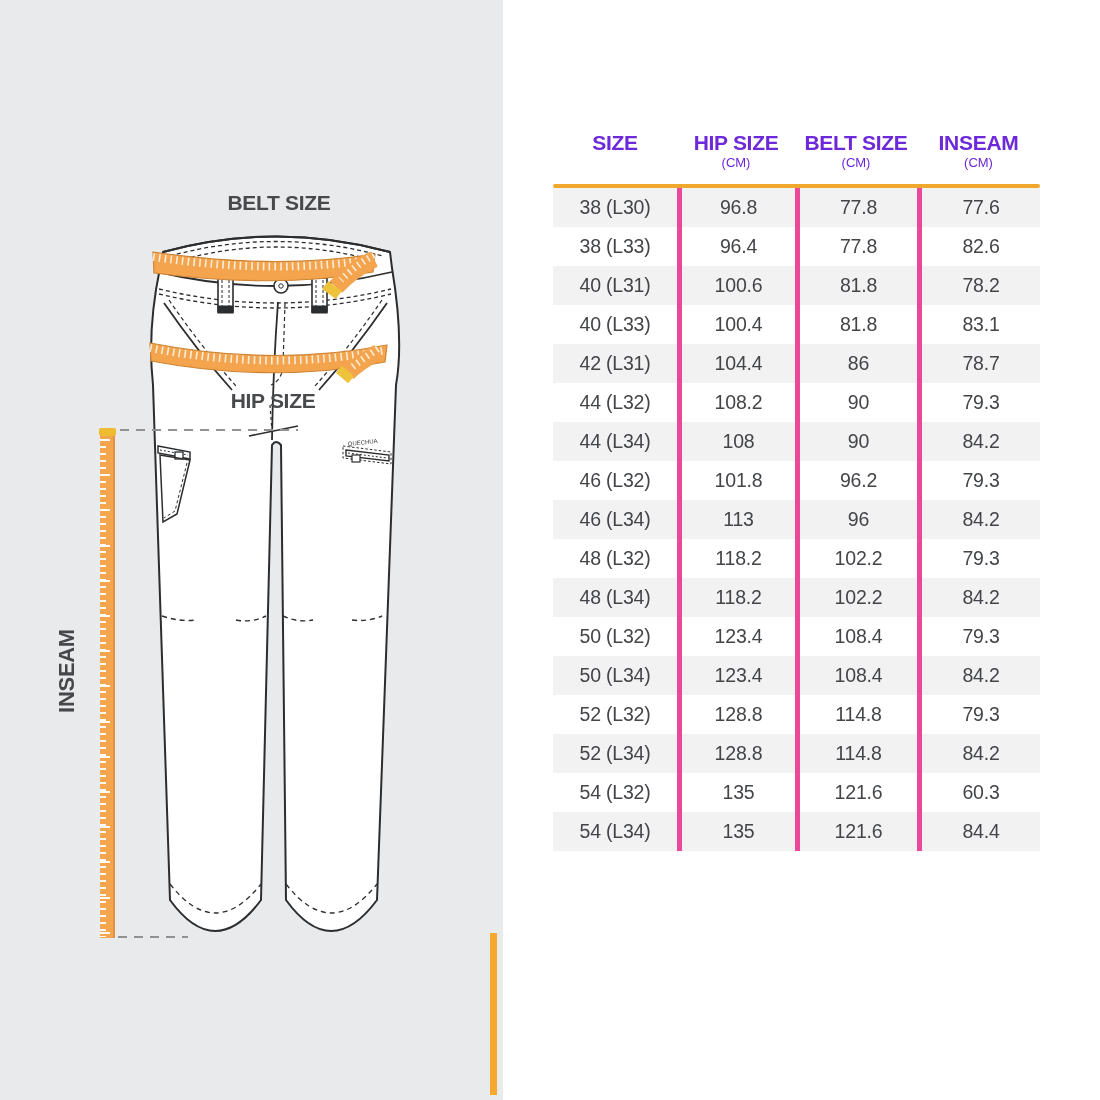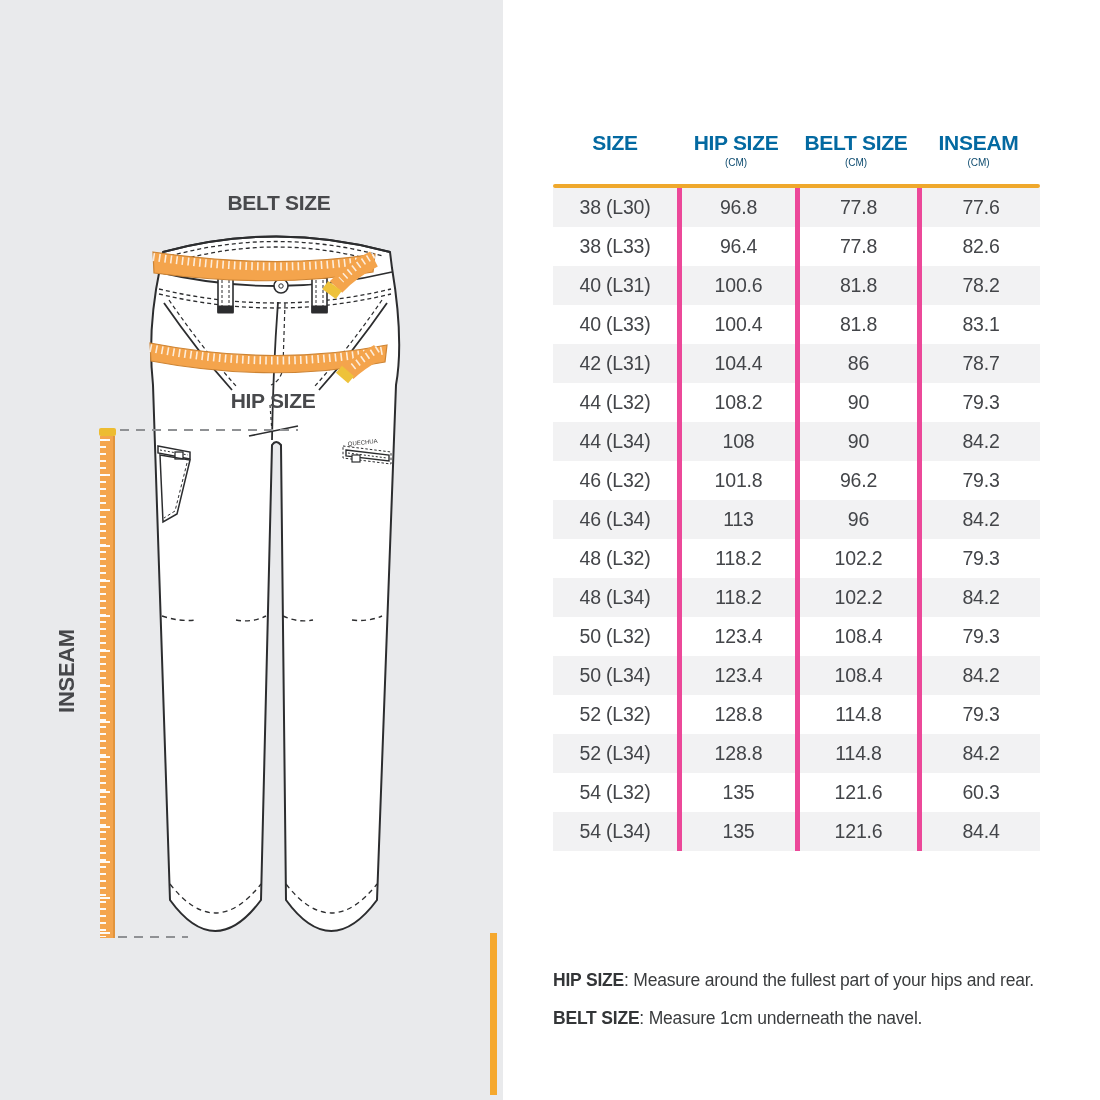--- a/index.html
+++ b/index.html
@@ -25,22 +25,22 @@
      background:repeating-linear-gradient(to bottom,rgba(255,255,255,.95) 0 1.6px,transparent 1.6px 7px);}
   .ruler-body::after{content:"";position:absolute;left:0;top:3px;width:10px;height:498px;
      background:repeating-linear-gradient(to bottom,rgba(255,255,255,.95) 0 2px,transparent 2px 35.2px);}
 
   .accent-bar{position:absolute;left:490px;top:933px;width:7px;height:162px;background:#f5a82e;}
 
   
   .size-table{position:absolute;left:50px;top:128px;width:487px;}
   .thead{display:flex;height:56px;}
   .th{display:flex;flex-direction:column;align-items:center;padding-top:3px;}
-  .th .lbl{font-weight:bold;font-size:21px;color:#0369a1;letter-spacing:-0.3px;line-height:24px;}
-  .th .unit{font-size:10px;color:#0c4a6e;line-height:16px;}
+  .th .lbl{font-weight:bold;font-size:21px;color:#6d28d9;letter-spacing:-0.3px;line-height:24px;}
+  .th .unit{font-size:13px;color:#6d28d9;line-height:16px;}
   .rule{height:4px;background:#efa82c;border-radius:2px;}
   .row{display:flex;height:39px;line-height:39px;align-items:flex-end;}
   #table-rows .row:nth-child(odd){background:#f2f2f3;}
   .cell{font-size:19.5px;color:#434549;text-align:center;letter-spacing:-0.2px;}
   .cell + .cell{border-left:5px solid #ec4899;}
   .c0{width:124px;}.c1{width:118px;}.c2{width:122px;}.c3{width:123px;}
 
   
   .notes{position:absolute;left:50px;top:961px;font-size:17.5px;color:#3a3c3e;letter-spacing:-0.2px;}
   .note-line{height:38px;line-height:38px;white-space:nowrap;}
@@ -271,20 +271,16 @@
           </div>
           <div class="row">
             <div class="cell c0">54 (L34)</div>
             <div class="cell c1">135</div>
             <div class="cell c2">121.6</div>
             <div class="cell c3">84.4</div>
           </div>
         </div>
     </div>
 
-    <div class="notes">
-        <div class="note-line"><b>HIP SIZE</b><span>: Measure around the fullest part of your hips and rear.</span></div>
-        <div class="note-line"><b>BELT SIZE</b><span>: Measure 1cm underneath the navel.</span></div>
-      </div>
   </div>
 
   <div class="accent-bar"></div>
 </div>
 
 </body></html>

